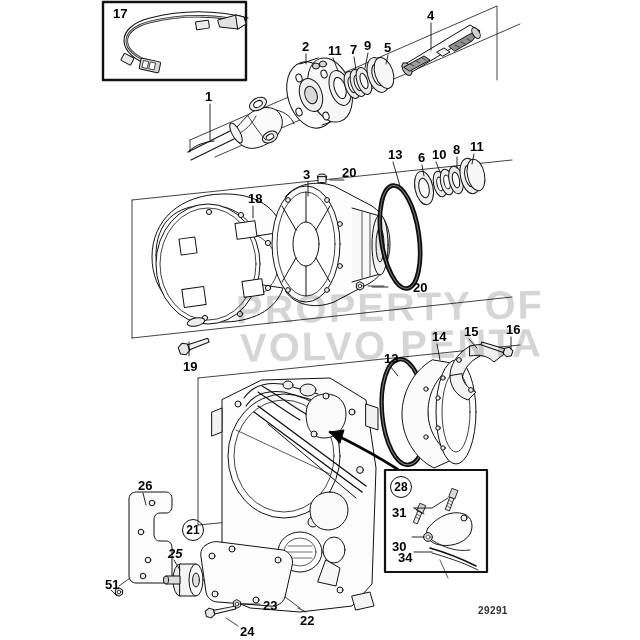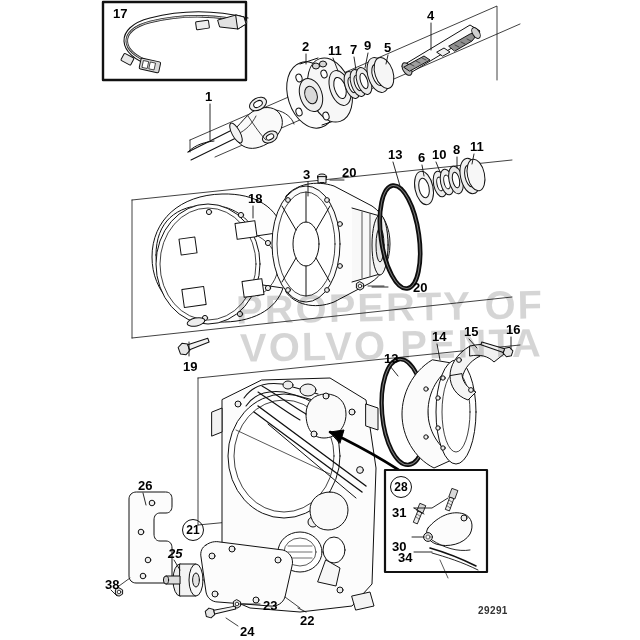--- a/index.html
+++ b/index.html
@@ -444,21 +444,21 @@
       <div class="lbl" style="left: 113px; top: 7px;">17</div>
       <div class="lbl" style="left: 248px; top: 192px;">18</div>
       <div class="lbl" style="left: 183px; top: 360px;">19</div>
       <div class="lbl" style="left: 413px; top: 281px;">20</div>
       <div class="lbl circ" style="left: 182px; top: 519px;">21</div>
       <div class="lbl" style="left: 300px; top: 614px;">22</div>
       <div class="lbl" style="left: 263px; top: 599px;">23</div>
       <div class="lbl" style="left: 240px; top: 625px;">24</div>
       <div class="lbl" style="left: 168px; top: 547px; font-style: italic;">25</div>
       <div class="lbl" style="left: 138px; top: 479px;">26</div>
-      <div class="lbl" style="left: 105px; top: 578px;">38</div>
+      <div class="lbl" style="left: 105px; top: 578px;">51</div>
       <div class="lbl circ" style="left: 390px; top: 476px;">28</div>
       <div class="lbl" style="left: 398px; top: 551px;">34</div>
       <div class="lbl" style="left: 392px; top: 540px;">30</div>
       <div class="lbl" style="left: 392px; top: 506px;">31</div>
     </div>
 
   <div class="diagid" style="left:478px;top:605px;">29291</div>
 
 </div>
 

